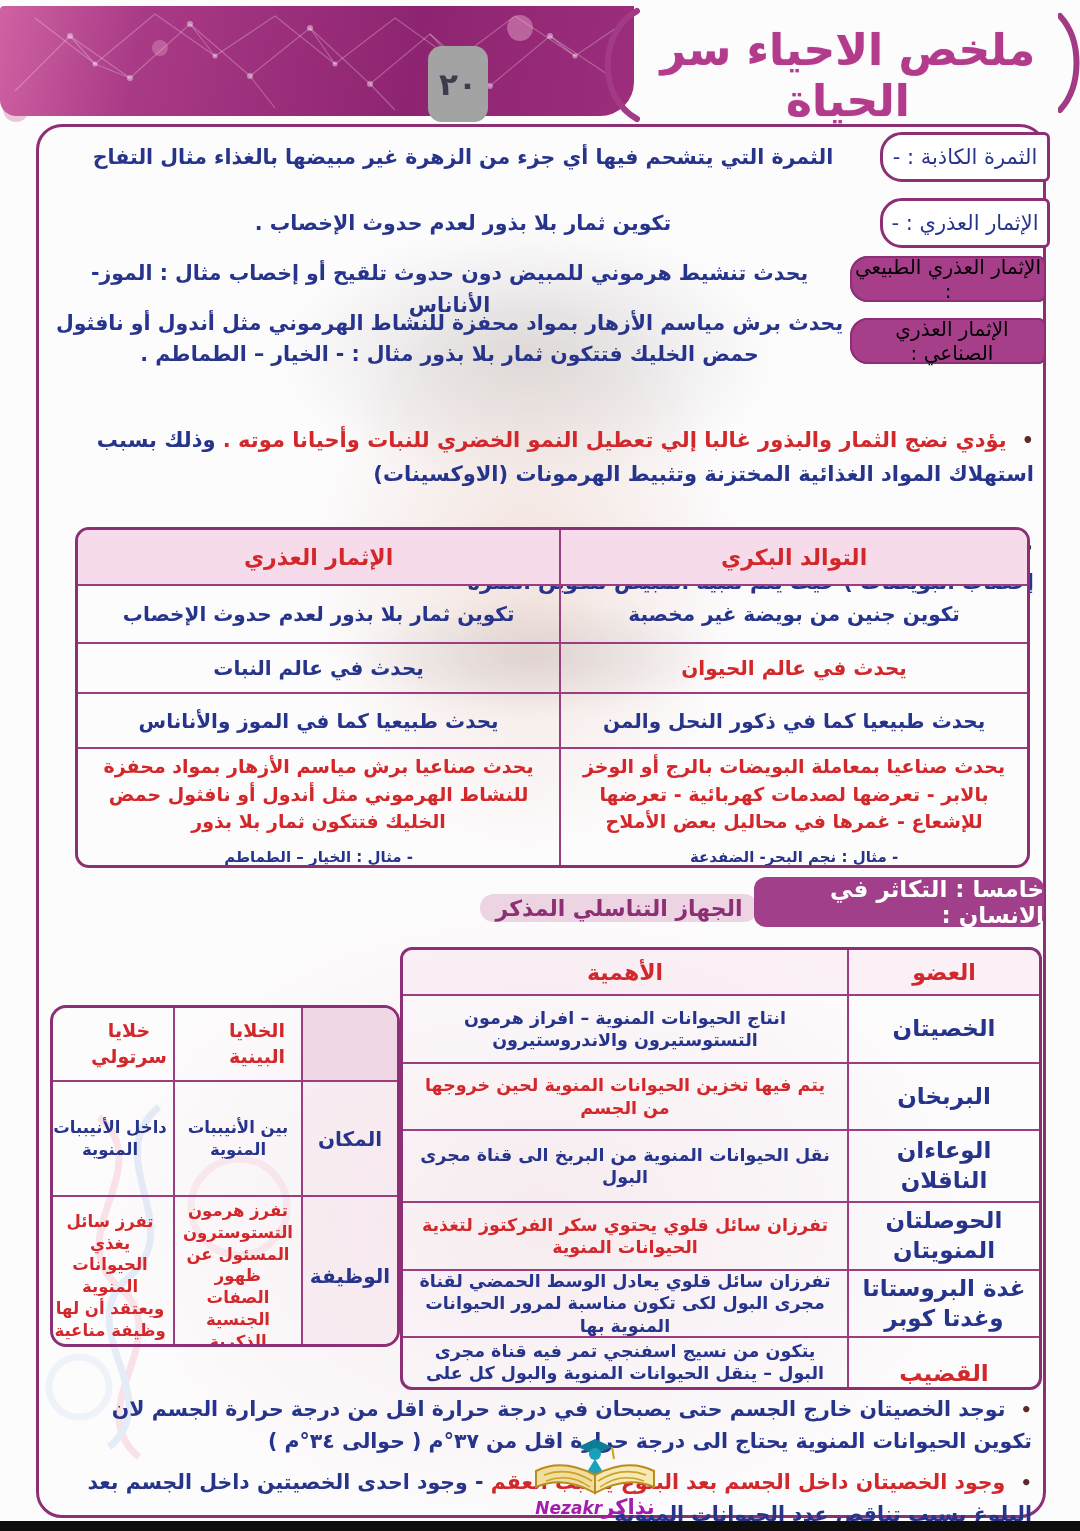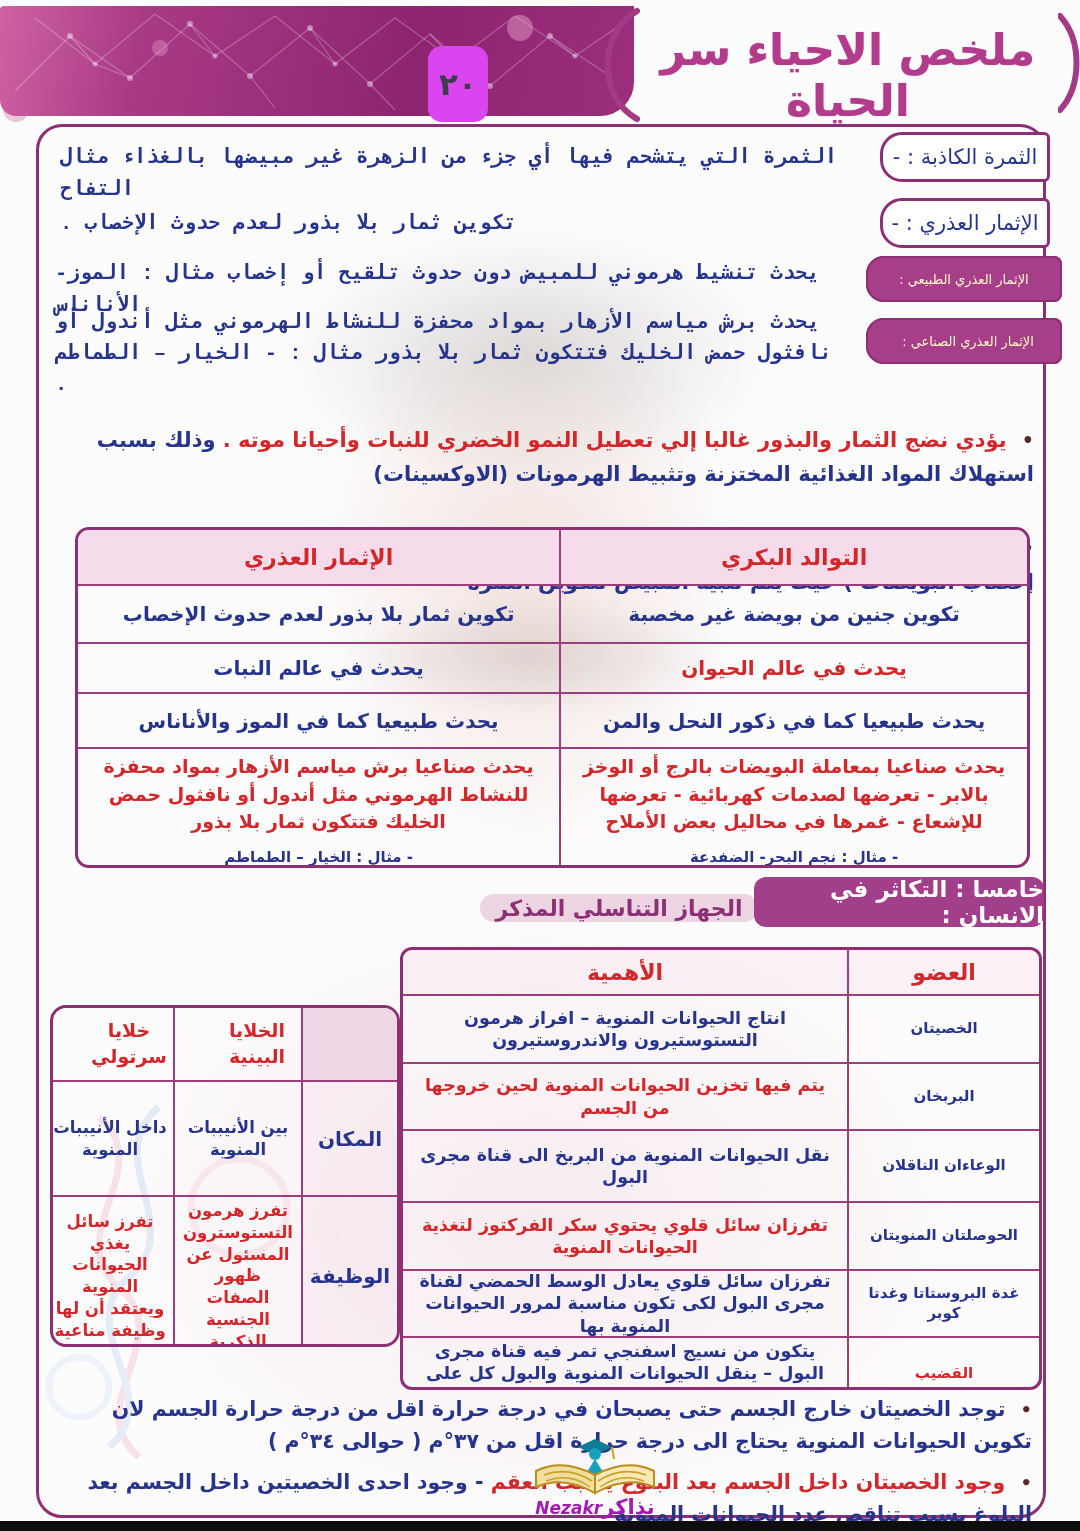--- a/index.html
+++ b/index.html
@@ -21,43 +21,43 @@
                 background:radial-gradient(ellipse at center, rgba(242,224,230,.6), rgba(242,224,230,0) 72%); filter:blur(12px); }
   .doodles { position:absolute; z-index:0; }
 
   
   .corner-curl { position:absolute; left:3px; top:10px; width:26px; height:112px;
                  background:#ebc6da; border-radius:14px; z-index:1; }
   .band { position:absolute; left:0; top:6px; width:634px; height:110px; z-index:3;
           background:linear-gradient(100deg,#cf62a2 0%, #a93a86 22%, #8e2471 65%, #9c2e7c 100%);
           border-radius:4px 0 34px 16px; overflow:hidden; }
   .band svg { position:absolute; inset:0; }
-  .page-tab { position:absolute; left:428px; top:46px; width:60px; height:76px; background:#d946ef;
+  .page-tab { position:absolute; left:428px; top:46px; width:60px; height:76px; background:#a3a3a3;
               border-radius:14px; z-index:4; display:flex; align-items:center; justify-content:center;
               font-size:31px; font-weight:bold; color:#3c3c4c; }
   .bracket { position:absolute; left:592px; top:6px; z-index:3; }
   .edge-arc { position:absolute; left:1058px; top:8px; z-index:3; }
   .page-title { position:absolute; left:636px; top:24px; width:424px; z-index:3; text-align:center;
                 font-size:44px; font-weight:bold; color:#b23b8c; letter-spacing:-1px;
                 text-shadow:0 0 1px rgba(178,59,140,.6); }
 
   
   .sheet { position:absolute; left:36px; top:124px; width:1010px; height:1394px;
            border:3px solid #8c2f74; border-radius:26px; z-index:1; }
 
   
   .def-label { position:absolute; z-index:3; display:flex; align-items:center; justify-content:center;
                text-align:center; font-weight:normal; }
   .def-label.outline { right:30px; width:170px; height:50px; background:#ffffff;
                border:3px solid #8c2f74; border-radius:22px 6px 6px 22px;
                color:#27348b; font-size:21px; }
-  .def-label.filled { right:18px; width:196px; height:46px; background:#a63e8a; color:#fef9c3;
-               border-radius:18px 8px 8px 18px; font-size:13px; box-shadow:0 0 0 2px #8c2f74 inset; }
+  .def-label.filled { right:34px; width:196px; height:46px; background:#a63e8a; color:#000000;
+               border-radius:18px 8px 8px 18px; font-size:20px; box-shadow:0 0 0 2px #8c2f74 inset; }
   .def-text { position:absolute; z-index:2; color:#27348b; font-weight:bold; font-size:20.5px;
-              line-height:1.55; text-align:left;font-family:Liberation Mono, monospace; }
+              line-height:1.55; text-align:center; }
 
   
   .notes { position:absolute; top:383px; right:46px; left:46px; z-index:2;
            font-size:21px; font-weight:bold; line-height:1.62; text-align:right; }
   .note { margin-bottom:10px;margin-top:40px; }
   .note::before { content:"•"; color:#5a2a2a; margin-left:8px; font-size:19px; }
   .red  { color:#d3282b; }
   .navy { color:#27348b; }
 
   
@@ -85,21 +85,21 @@
   
   .organ-table { position:absolute; left:400px; top:947px; width:642px; height:443px; z-index:2;
                  display:grid; grid-template-columns:192px 1fr;
                  grid-template-rows:44px 68px 67px 72px 68px 67px 1fr;
                  border:3px solid #8c2f74; border-radius:12px; overflow:hidden;
                  font-weight:bold; text-align:center; }
   .organ-table .cell { display:flex; align-items:center; justify-content:center; padding:2px 8px; }
   .organ-table .col-r { border-left:2.5px solid #9c3d80; }
   .organ-table .rt { border-top:2.5px solid #9c3d80; }
   .organ-table .hd { color:#d3282b; font-size:22px; background:rgba(246,227,238,.45); }
-  .organ-table .organ { color:#27348b; font-size:15px; line-height:1.3;padding-left:8px; }
+  .organ-table .organ { color:#27348b; font-size:23px; line-height:1.3;padding-left:8px; }
   .organ-table .imp { font-size:17.5px; line-height:1.28; }
 
   
   .cells-table { position:absolute; left:50px; top:1005px; width:350px; height:342px; z-index:2;
                  display:grid; grid-template-columns:96px 128px 1fr;
                  grid-template-rows:72px 115px 1fr;
                  border:3px solid #8c2f74; border-radius:16px; overflow:hidden;
                  font-weight:bold; text-align:center; }
   .cells-table .cell { display:flex; align-items:center; justify-content:center; padding:3px 6px; }
   .cells-table .vl { border-left:2.5px solid #9c3d80; }

